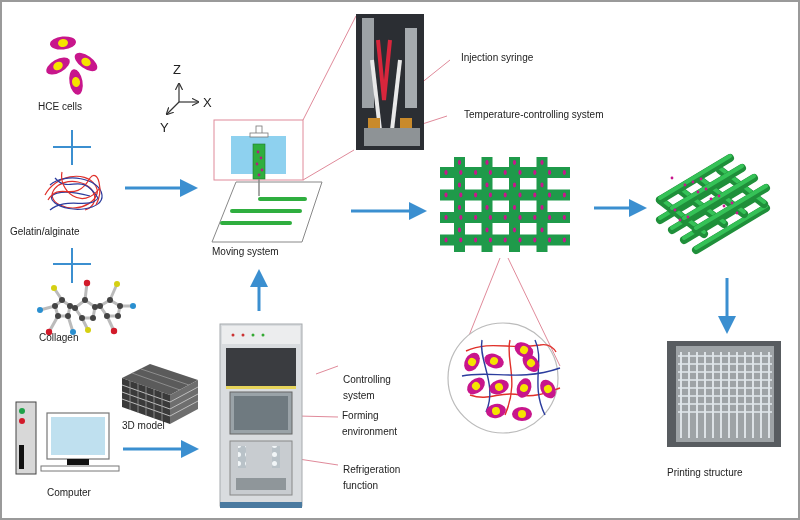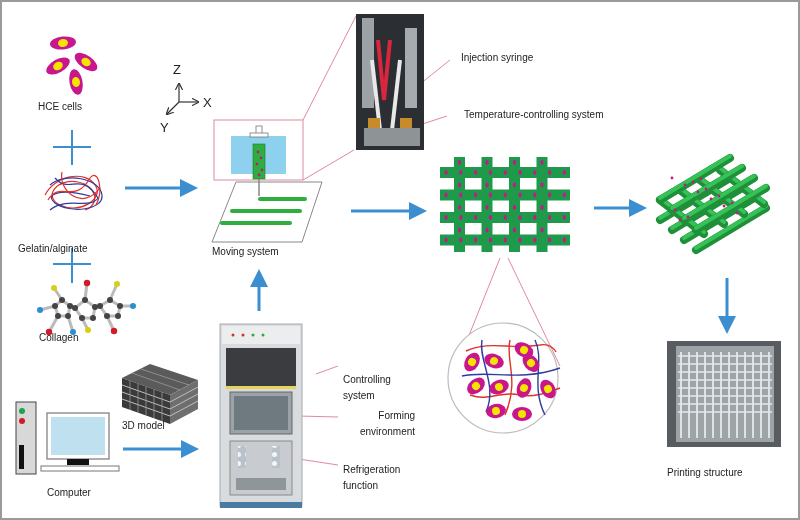--- a/index.html
+++ b/index.html
@@ -404,39 +404,39 @@
     <line x1="125" y1="188" x2="189" y2="188" marker-end="url(#ah)"></line>
     <line x1="123" y1="449" x2="190" y2="449" marker-end="url(#ah)"></line>
     <line x1="259" y1="311" x2="259" y2="278" marker-end="url(#ah)"></line>
     <line x1="351" y1="211" x2="418" y2="211" marker-end="url(#ah)"></line>
     <line x1="594" y1="208" x2="638" y2="208" marker-end="url(#ah)"></line>
     <line x1="727" y1="278" x2="727" y2="325" marker-end="url(#ah)"></line>
   </g>
 </svg>
 
 <div class="lbl" style="left:38px;top:99px;">HCE cells</div>
-<div class="lbl" style="left:18px;top:224px;margin-top:17px;">Gelatin/alginate</div>
+<div class="lbl" style="left:10px;top:224px;">Gelatin/alginate</div>
 <div class="lbl" style="left:39px;top:330px;">Collagen</div>
 <div class="lbl" style="left:47px;top:485px;">Computer</div>
 <div class="lbl" style="left:122px;top:418px;">3D model</div>
 
 <div class="lbl" style="left:173px;top:62px;font-size:13px;">Z</div>
 <div class="lbl" style="left:203px;top:95px;font-size:13px;">X</div>
 <div class="lbl" style="left:160px;top:120px;font-size:13px;">Y</div>
 
 <div class="lbl" style="left:212px;top:244px;">Moving system</div>
 
 <div class="lbl" style="left:461px;top:50px;">Injection syringe</div>
 <div class="lbl" style="left:454px;top:107px;margin-left:10px;">Temperature-controlling system</div>
 
 <div class="lbl" style="left:343px;top:372px;">
   <div>Controlling</div>
   <div>system</div>
 </div>
-<div class="lbl" style="left:360px;top:408px;text-align:right;">
+<div class="lbl" style="left:342px;top:408px;">
   <div>Forming</div>
   <div>environment</div>
 </div>
 <div class="lbl" style="left:343px;top:462px;">
   <div>Refrigeration</div>
   <div>function</div>
 </div>
 
 <div class="lbl" style="left:472px;top:449px;">
 </div>

